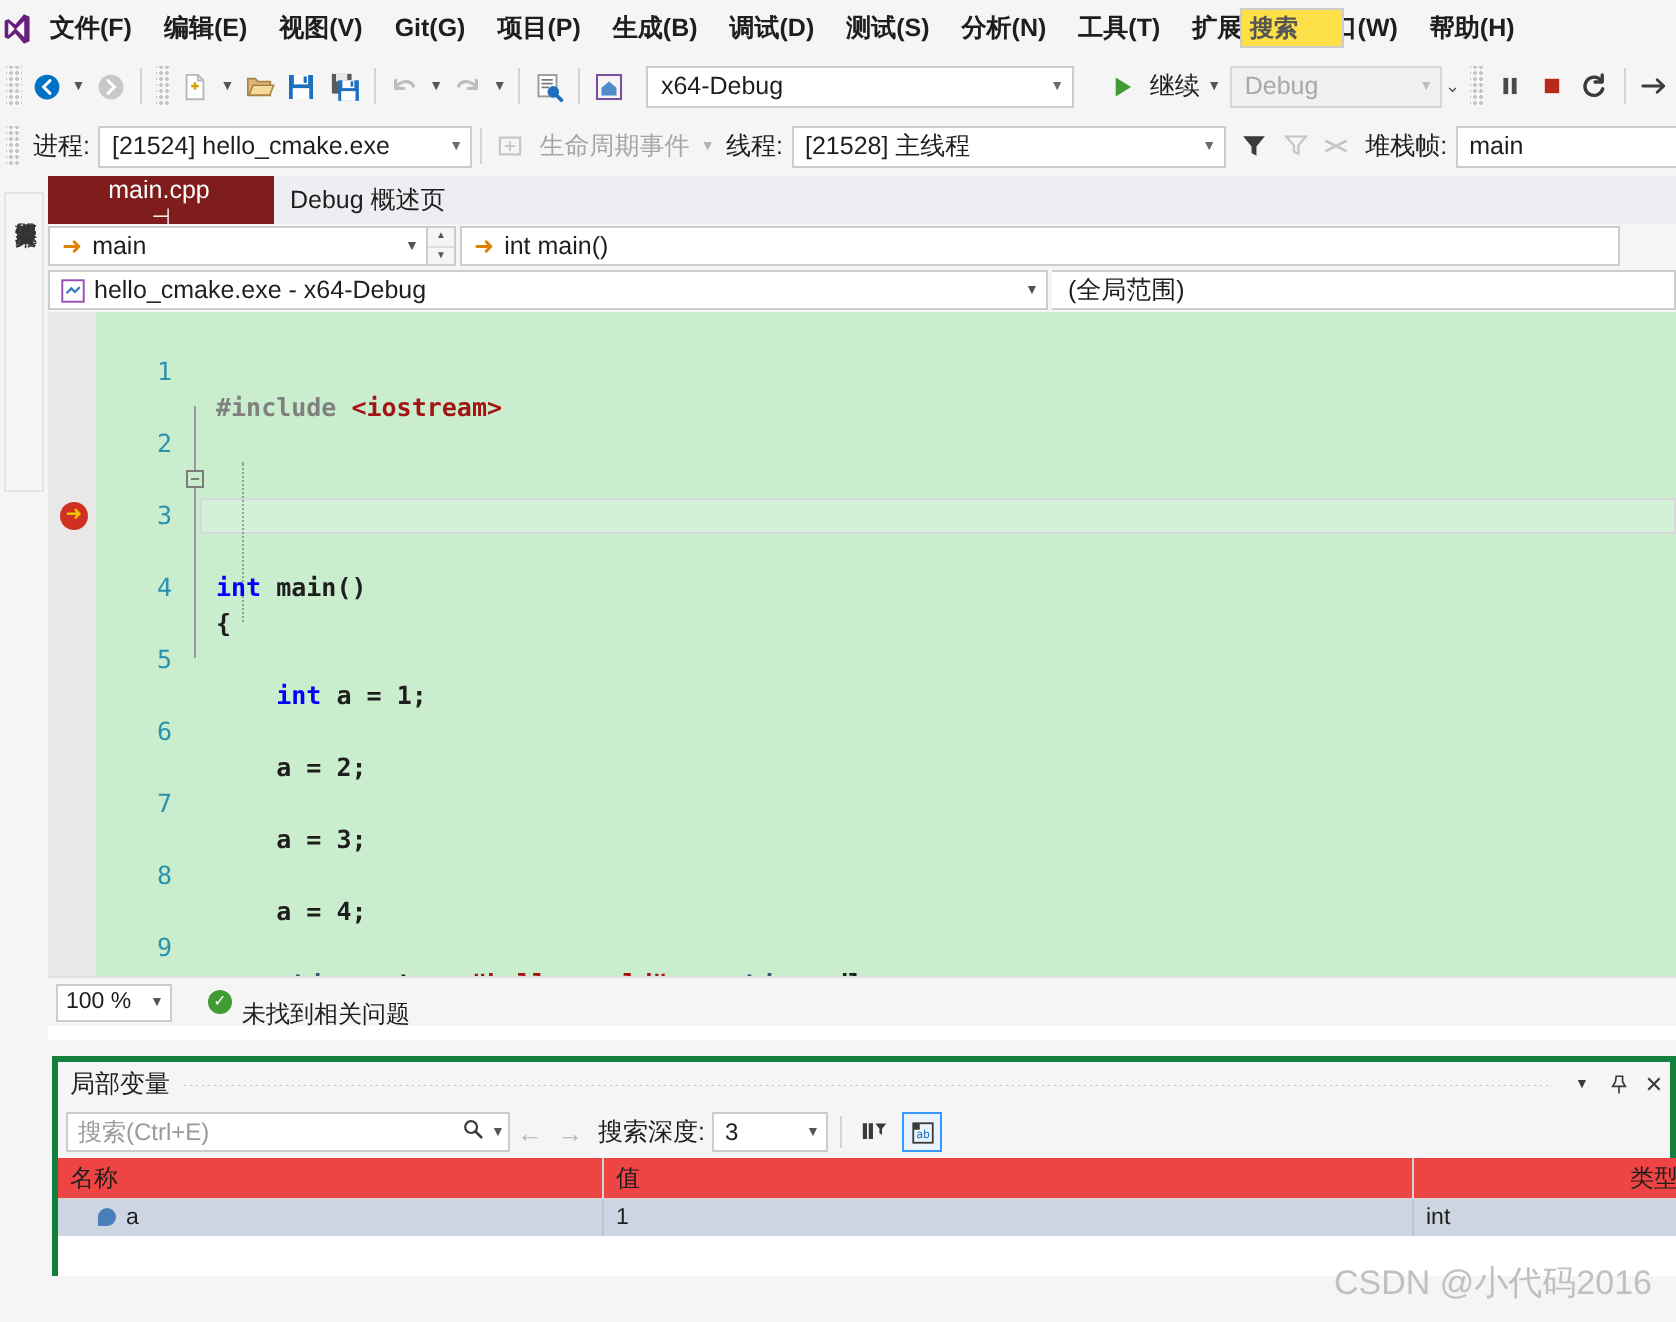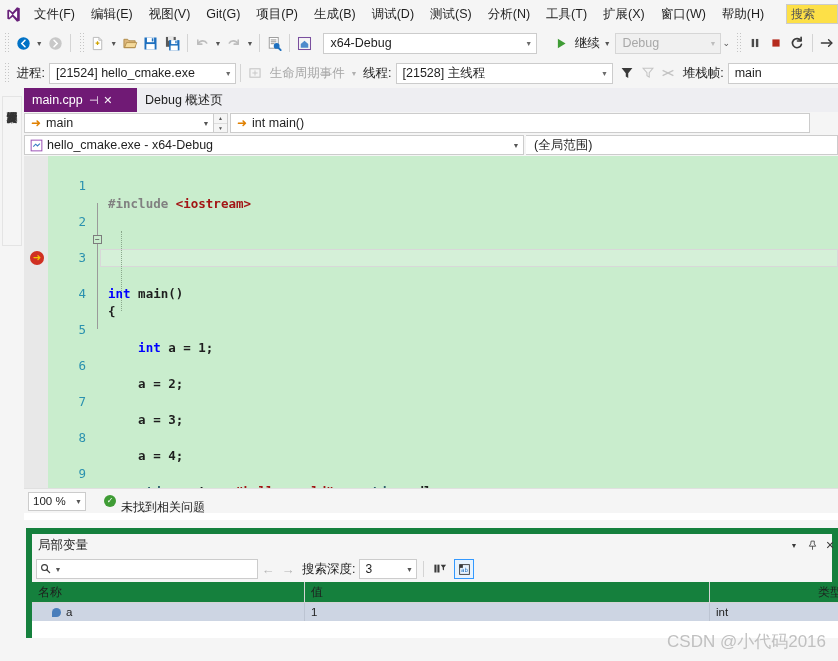--- a/index.html
+++ b/index.html
@@ -7,23 +7,24 @@
     width:838px;height:661px;overflow:hidden;
     background:#ffffff;
     font-family:"Liberation Sans","DejaVu Sans",sans-serif;
     font-size:12px;color:#1e1e1e;
     -webkit-font-smoothing:antialiased;
   }
   #app{position:relative;width:838px;height:661px;background:#f5f5f5;}
 
   
   .menubar{
-    position:absolute;left:0;top:0;width:838px;height:28px;
+    position:absolute;left:0;top:0;width:672px;height:28px;
     background:#f5f5f5;display:flex;align-items:center;
     border-bottom:1px solid #f5f5f5;
+    font-weight:bold;
   }
   .vs-logo{width:26px;height:26px;display:flex;align-items:center;justify-content:center;}
   .menu-item{
     padding:4px 8px;font-size:12.5px;color:#1e1e1e;white-space:nowrap;cursor:default;
   }
   .menu-search{
     position:absolute;right:0;top:4px;width:52px;height:20px;
     border:1px solid #cccccc;background:#fde047;
     font-size:12px;color:#555;padding:1px 4px;box-sizing:border-box;
     overflow:hidden;white-space:nowrap;line-height:17px;
@@ -82,21 +83,21 @@
 
   
   .editor-wrap{position:absolute;left:24px;top:88px;width:814px;height:432px;background:#ffffff;}
 
   .tabstrip{position:absolute;left:0;top:0;width:814px;height:24px;background:#eeeef2;
      border-bottom:1px solid #cfd6e5;}
   .tab{
     position:absolute;top:0;height:24px;display:flex;align-items:center;
     font-size:12.5px;box-sizing:border-box;cursor:default;padding:0 6px;
   }
-  .tab.active{background:#701a75;color:#ffffff;}
+  .tab.active{background:#7f1d1d;color:#ffffff;flex-direction:column;}
   .tab.inactive{background:#eeeef2;color:#1e1e1e;}
   .tab .tname{padding:0 4px 0 2px;white-space:nowrap;}
   .tab .ticon{width:14px;height:16px;display:flex;align-items:center;justify-content:center;
      font-size:11px;color:#ffffff;opacity:.95;cursor:default;}
 
   .navbar{
     position:absolute;left:0;top:24px;width:814px;height:22px;background:#f5f5f5;
     display:flex;align-items:center;
   }
   .navcombo{
@@ -166,21 +167,21 @@
   .zoomcombo .zv{flex:1;padding-left:4px;}
   .zoomcombo .za{width:13px;text-align:center;font-size:7px;color:#555;}
   .ok-circle{
     width:12px;height:12px;border-radius:50%;background:#3f9c35;margin:0 5px 0 18px;
     display:flex;align-items:center;justify-content:center;color:#fff;font-size:8px;line-height:8px;
   }
 
   
   .locals{
     position:absolute;left:26px;top:528px;width:812px;height:110px;background:#f5f5f5;
-    border:6px solid #15803d;box-sizing:border-box;padding-left:16px;
+    border:3px solid #15803d;box-sizing:border-box;padding-left:16px;
   }
   .locals-title{
     position:absolute;left:0;top:0;width:810px;height:22px;display:flex;align-items:center;
   }
   .locals-title .t{font-size:12.5px;color:#1e1e1e;padding-left:6px;white-space:nowrap;}
   .dotline{flex:1;height:1px;margin:0 6px;
      background-image:radial-gradient(#c4c4c4 45%,transparent 46%);
      background-size:3px 3px;background-position:0 0;background-repeat:repeat-x;
      align-self:center;}
   .tw-btn{width:18px;height:18px;display:flex;align-items:center;justify-content:center;
@@ -201,21 +202,21 @@
   .depthcombo{
     width:58px;height:20px;border:1px solid #cccccc;background:#ffffff;box-sizing:border-box;
     display:flex;align-items:center;font-size:12px;color:#1e1e1e;
   }
   .depthcombo .dv{flex:1;padding-left:5px;}
   .depthcombo .da{width:14px;text-align:center;font-size:7px;color:#555;}
   .tool-icon{width:20px;height:20px;display:flex;align-items:center;justify-content:center;cursor:default;}
   .tool-icon.sel{border:1px solid #3399ff;background:#e8f3fd;box-sizing:border-box;}
 
   .grid{position:absolute;left:0;top:48px;width:810px;height:60px;background:#ffffff;}
-  .grid-head{display:flex;height:20px;background:#15803d;border-bottom:1px solid #d4d4d4;}
+  .grid-head{display:flex;height:20px;background:#ef4444;border-bottom:1px solid #d4d4d4;}
   .gh{font-size:12px;color:#1e1e1e;padding:2px 0 0 6px;box-sizing:border-box;
       border-right:1px solid #d4d4d4;height:20px;white-space:nowrap;}
   .grid-row{display:flex;height:18px;background:#cdd5e3;align-items:center;}
   .gc{font-size:11.5px;color:#1e1e1e;padding-left:6px;box-sizing:border-box;
       height:18px;line-height:18px;white-space:nowrap;border-right:1px solid #bcc4d2;}
   .varicon{
     display:inline-block;width:9px;height:9px;border-radius:50% 50% 50% 0;
     background:#4a7ebb;margin-right:5px;vertical-align:-1px;
   }
 
@@ -563,20 +564,21 @@
         <svg width="11" height="11" viewBox="0 0 16 16">
             <path d="M6 1.6h4.6v4l2 3.4H3.4l2-3.4z" fill="none" stroke="#3a3a3a" stroke-width="1.2"></path>
             <path d="M8 9v5.2" stroke="#3a3a3a" stroke-width="1.2"></path>
           </svg>
       </span>
       <span class="tw-btn" style="margin-right:3px;">✕</span>
     </div>
 
     <div class="locals-toolbar">
       <div class="searchbox">
+        <span class="sv">搜索(Ctrl+E)</span>
         <span class="si">
           <svg width="11" height="11" viewBox="0 0 16 16">
               <circle cx="6.6" cy="6.6" r="4.3" fill="none" stroke="#3a3a3a" stroke-width="1.6"></circle>
               <path d="M9.8 9.8 14 14" stroke="#3a3a3a" stroke-width="1.9" stroke-linecap="round"></path>
             </svg>
         </span>
         <span class="sa">▼</span>
       </div>
       <span class="nav-arrow">←</span>
       <span class="nav-arrow">→</span>

